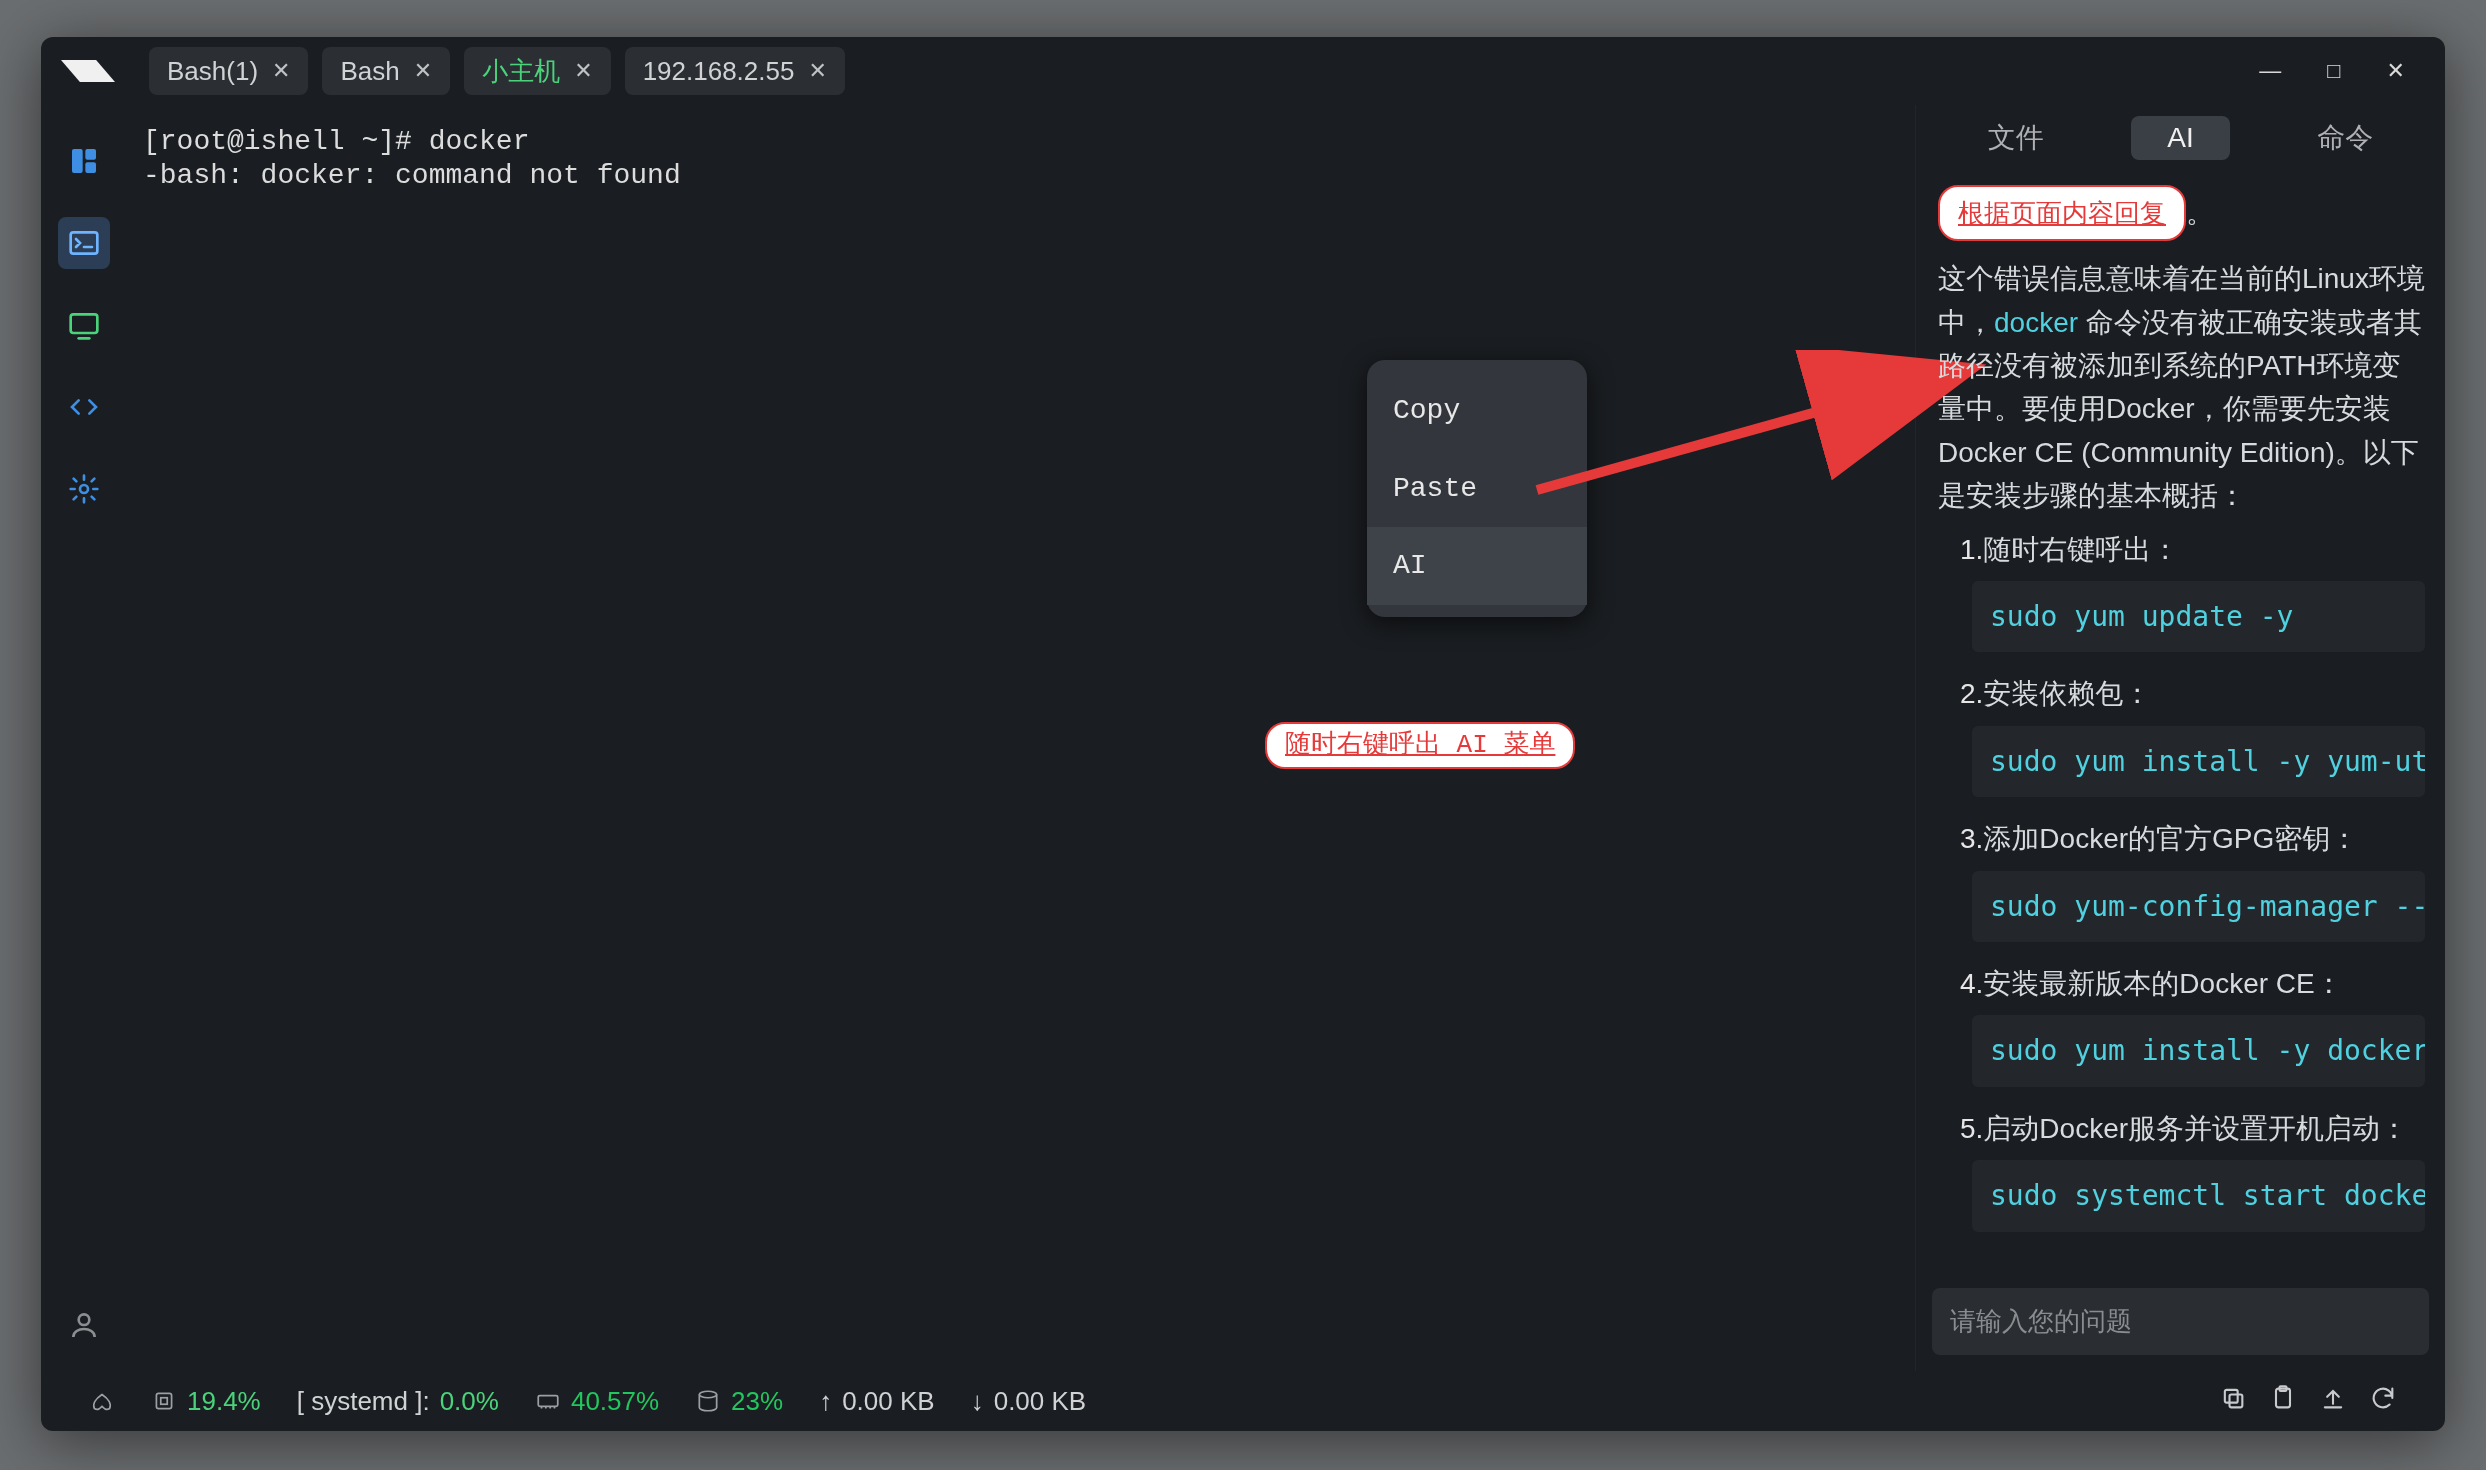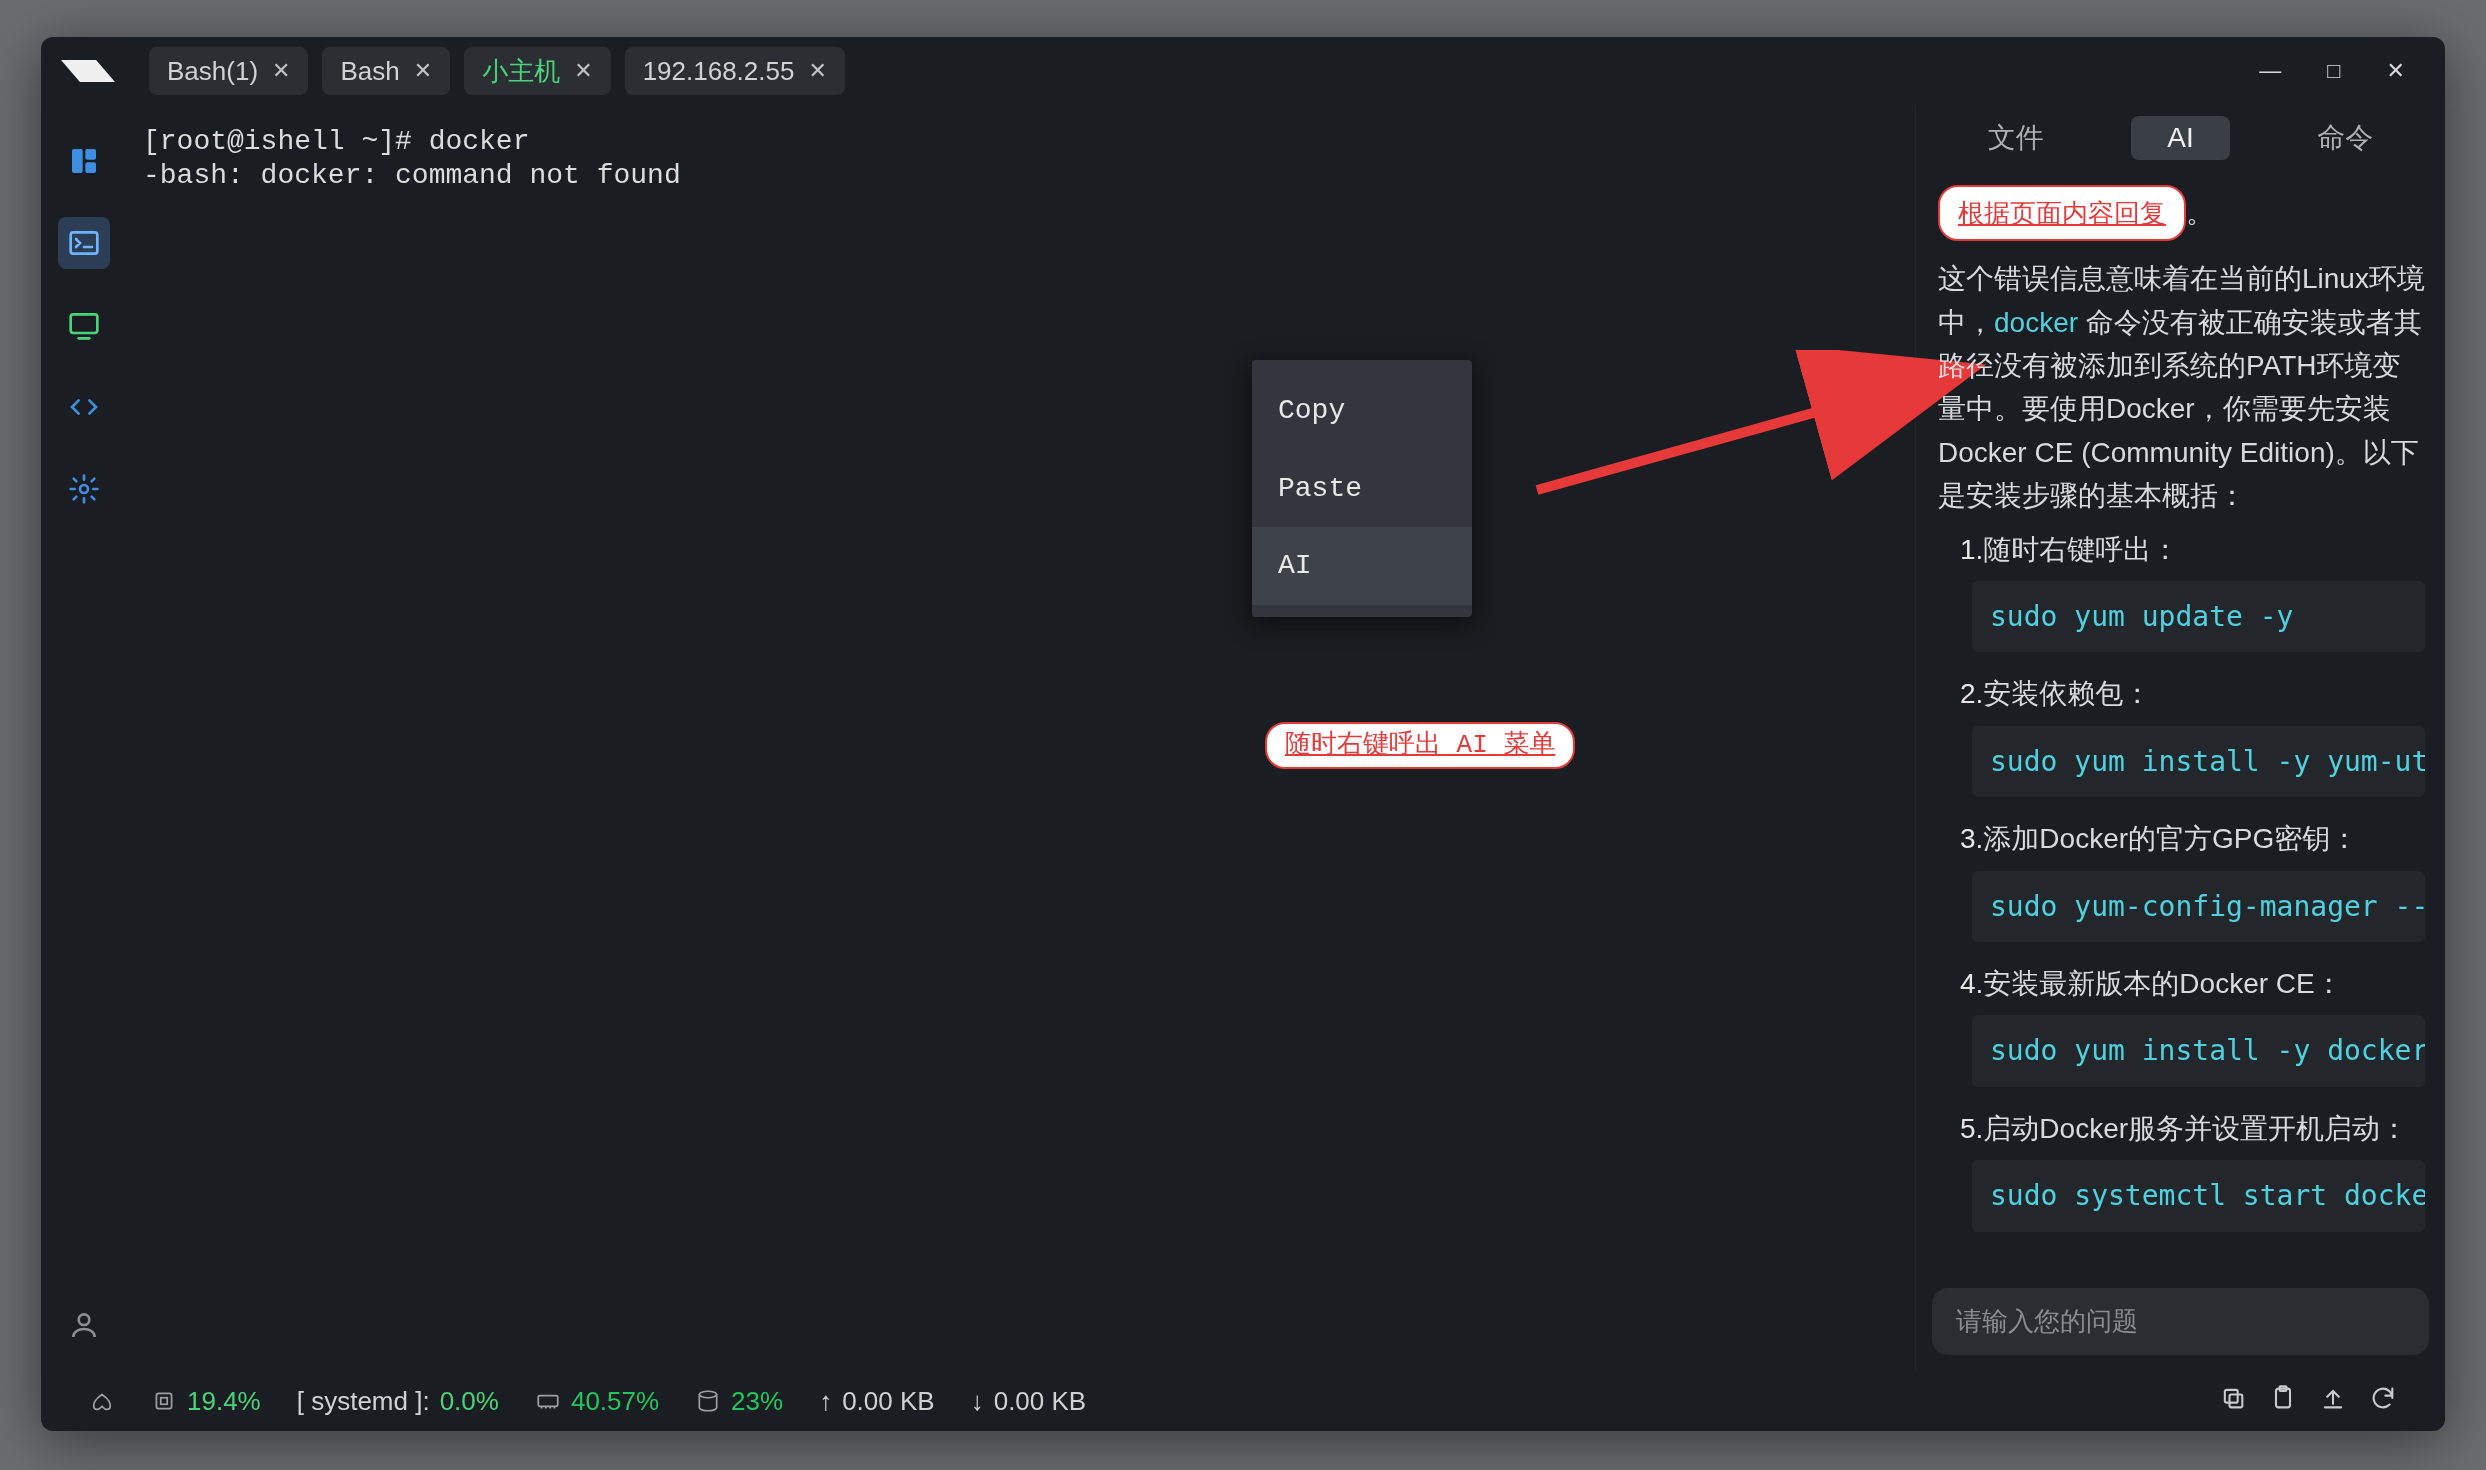--- a/index.html
+++ b/index.html
@@ -118,25 +118,25 @@
 .cursor-box {
   display: inline-block;
   width: 14px;
   height: 26px;
   border: 1px solid #dcdcdc;
   vertical-align: text-bottom;
   margin-left: 2px;
 }
 .context-menu {
   position: absolute;
-  left: 1125px;
+  left: 1240px;
   top: 255px;
   width: 220px;
   background: #33373d;
-  border-radius: 4px;
+  border-radius: 18px;
   padding: 12px 0;
   box-shadow: 0 6px 24px rgba(0,0,0,0.6);
 }
 .context-menu-item {
   padding: 22px 26px;
   color: #e8e8e8;
   font-size: 28px;
   cursor: pointer;
 }
 .context-menu-item.hover { background: #3e434a; }
@@ -201,22 +201,22 @@
   border-radius: 6px;
   padding: 14px 18px;
   color: #4fd1e0;
   white-space: nowrap;
   overflow: hidden;
   font-family: Consolas, monospace;
 }
 .ai-input {
   margin: 18px 16px 16px 16px;
   background: #2a2e33;
-  border-radius: 16px;
-  padding: 16px 24px;
+  border-radius: 8px;
+  padding: 16px 18px;
   color: #8a8d90;
   font-size: 26px;
 }
 .arrow {
   position: absolute;
   left: 1400px;
   top: 245px;
   width: 460px;
   height: 150px;
   pointer-events: none;

